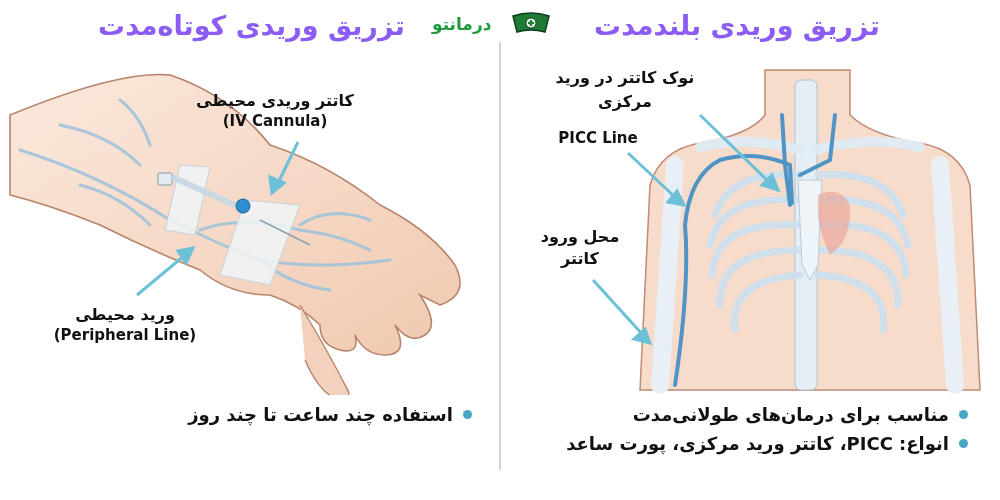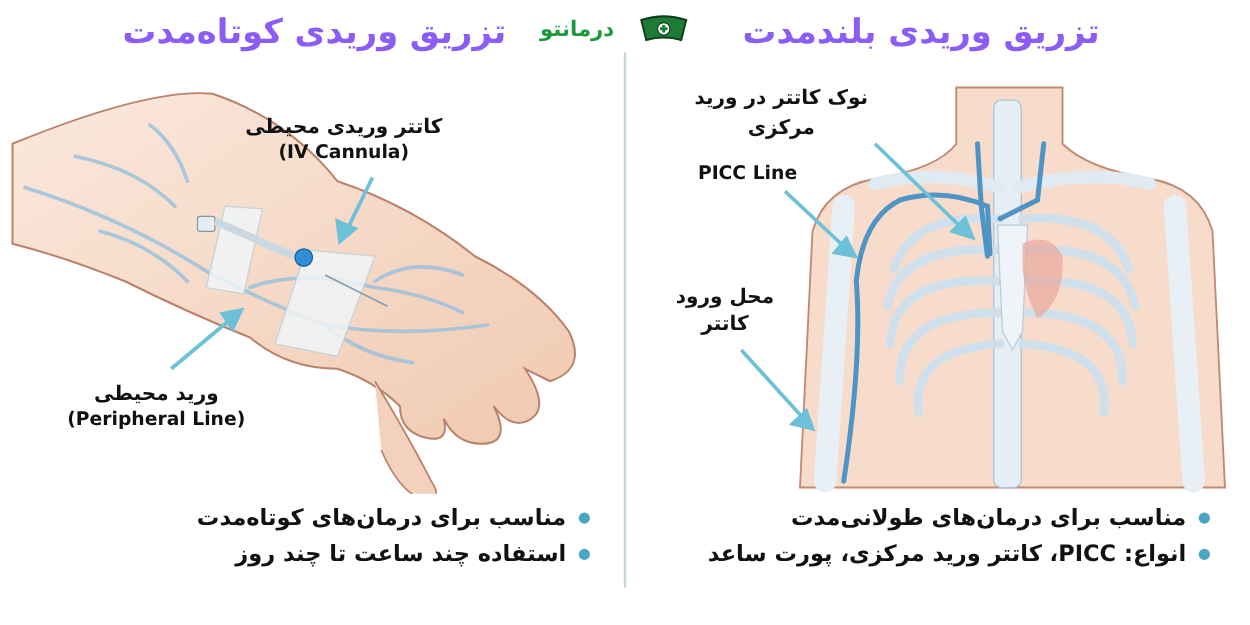--- a/index.html
+++ b/index.html
@@ -140,24 +140,20 @@
   <span class="en">PICC Line</span>
 </div>
 
 <div class="abs label" style="left:530px; top:226px; width:100px;">
   <span class="fa" style="line-height:22px; white-space:normal;">محل ورود کاتتر</span>
 </div>
 
 <ul class="abs bullets" style="right:528px; top:400px;">
   <li>
       <span class="dot"></span>
-      <span>مناسب برای درمان‌های کوتاه‌مدت</span>
-    </li>
-  <li>
-      <span class="dot"></span>
       <span>استفاده چند ساعت تا چند روز</span>
     </li>
 </ul>
 
 <ul class="abs bullets" style="right:32px; top:400px;">
   <li>
       <span class="dot"></span>
       <span>مناسب برای درمان‌های طولانی‌مدت</span>
     </li>
   <li>

